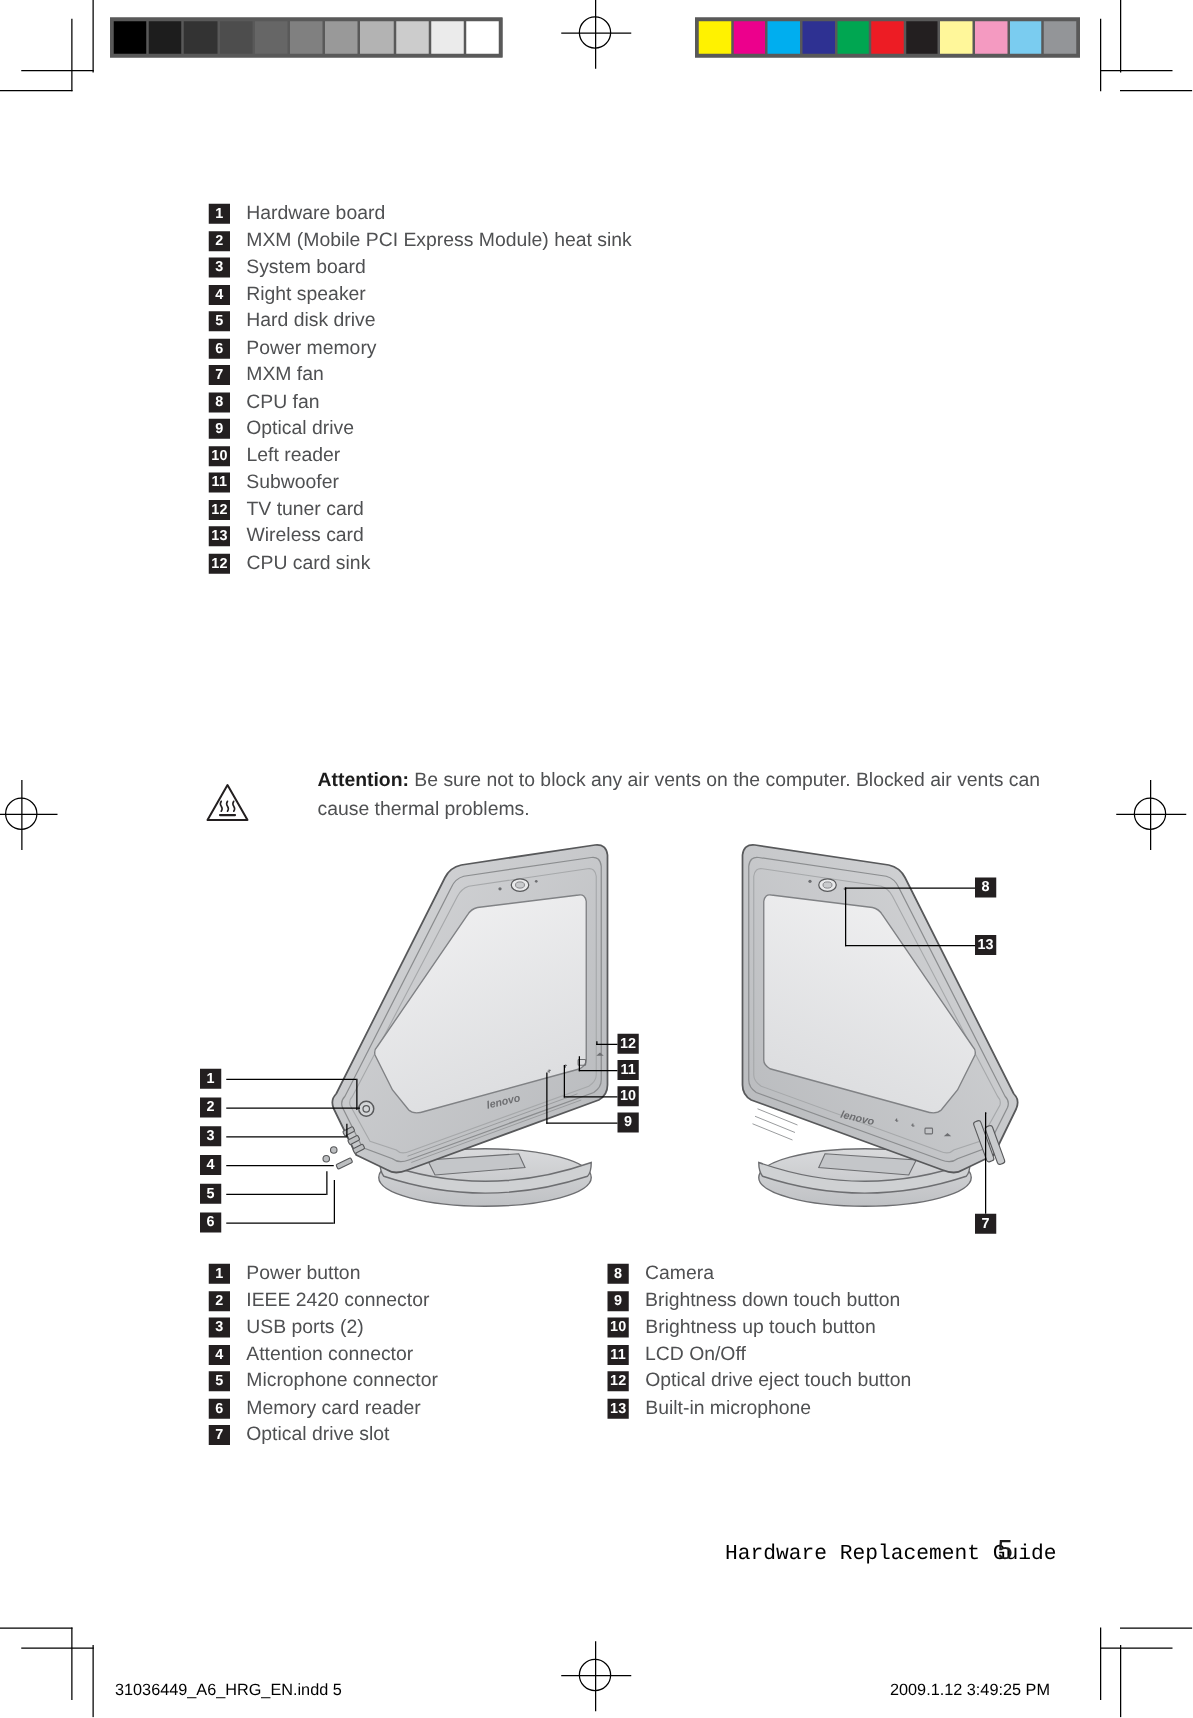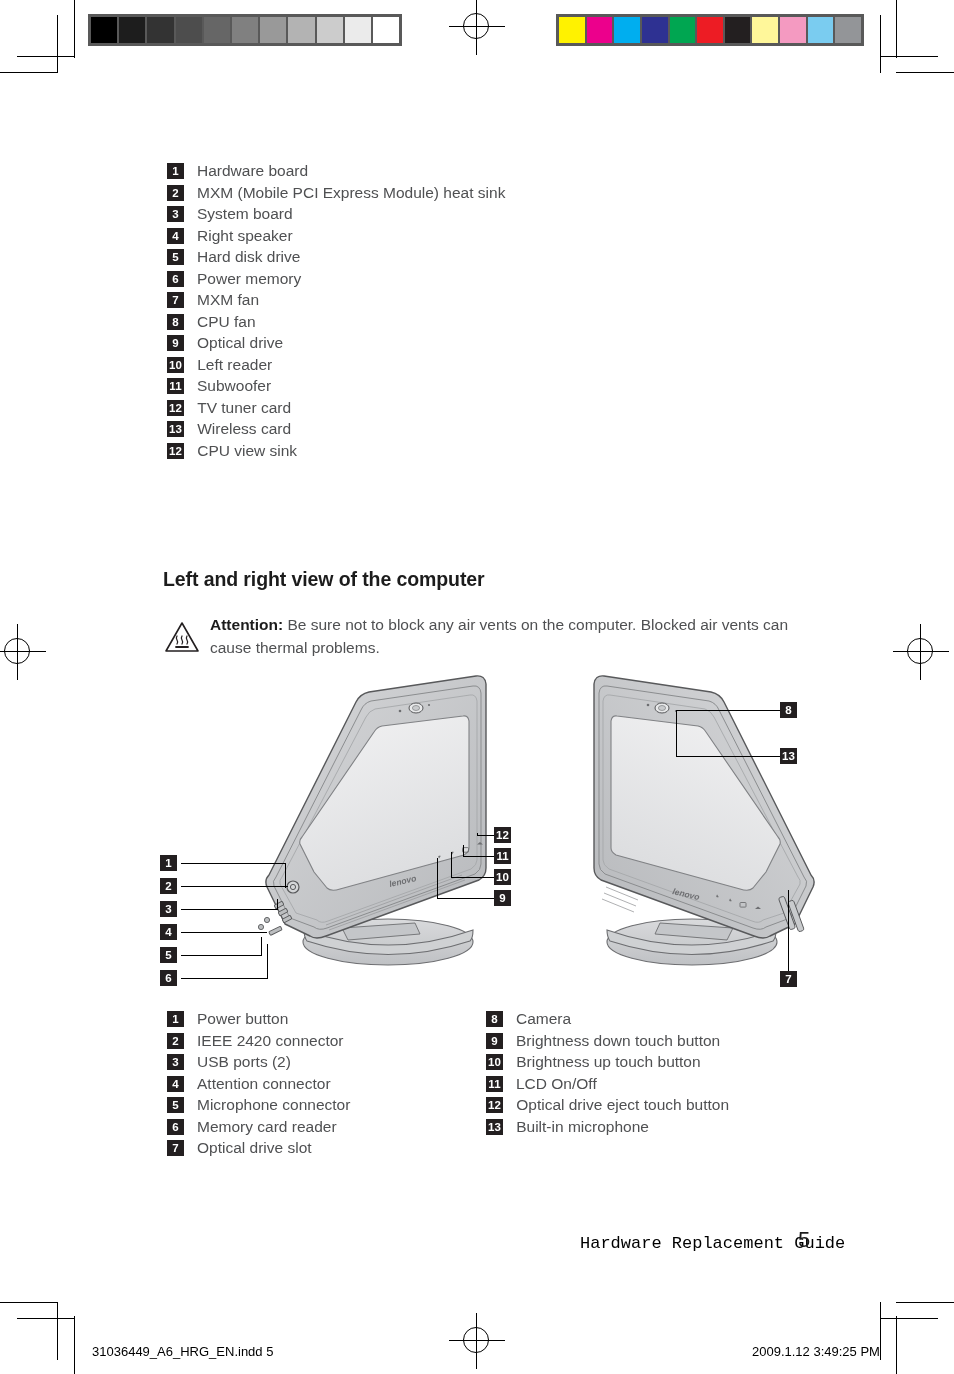--- a/index.html
+++ b/index.html
@@ -90,21 +90,22 @@
     margin: 0;
     font-size: 19.5px;
     font-weight: bold;
     color: #1c1c1c;
     letter-spacing: -0.1px;
   }
 
   .attention {
     position: absolute;
     display: flex;
-    align-items: center;
+    align-items: flex-end;
+    gap: 44px;
   }
   .attn-icon { flex: 0 0 auto; width: 38px; margin-top: 2px; }
   .attn-text {
     margin-left: 9px;
     font-size: 15.5px;
     color: #4f5052;
     line-height: 23px;
     width: 600px;
   }
   .attn-text b { color: #1c1c1c; font-weight: bold; }
@@ -265,25 +266,24 @@
       <div class="nrow">
         <span class="badge">12</span>
         <span class="nlabel">TV tuner card</span>
       </div>
       <div class="nrow">
         <span class="badge">13</span>
         <span class="nlabel">Wireless card</span>
       </div>
       <div class="nrow">
         <span class="badge">12</span>
-        <span class="nlabel">CPU view sink</span>
-      </div>
-    </div>
-
-  <h2 class="section" style="left:163px; top:568px;">Left and right view of the computer</h2>
+        <span class="nlabel">CPU card sink</span>
+      </div>
+    </div>
+
 
   <div class="attention" style="left:163px; top:613px;">
     <div class="attn-icon">
       <svg width="38" height="34" viewBox="0 0 38 34">
         <path d="M19 3 L35 31 L3 31 Z" fill="none" stroke="#231f20" stroke-width="1.6" stroke-linejoin="round"></path>
         <path d="M13 27 h12" stroke="#231f20" stroke-width="1.8" stroke-linecap="round"></path>
         <path d="M14 24 q1.4-2 0-4 q-1.4-2 0-4" fill="none" stroke="#231f20" stroke-width="1.3" stroke-linecap="round"></path>
         <path d="M19 24 q1.4-2 0-4 q-1.4-2 0-4" fill="none" stroke="#231f20" stroke-width="1.3" stroke-linecap="round"></path>
         <path d="M24 24 q1.4-2 0-4 q-1.4-2 0-4" fill="none" stroke="#231f20" stroke-width="1.3" stroke-linecap="round"></path>
       </svg>
@@ -523,15 +523,15 @@
       <div class="nrow">
         <span class="badge">13</span>
         <span class="nlabel">Built-in microphone</span>
       </div>
     </div>
 
   <div class="footer-txt" style="left:580px; top:1234px;">Hardware Replacement Guide</div>
   <div class="pagenum" style="left:798px; top:1227px;">5</div>
 
   <div class="slug" style="left:92px; top:1344px;">31036449_A6_HRG_EN.indd   5</div>
-  <div class="slug" style="left:752px; top:1344px;">2009.1.12   3:49:25 PM</div>
+  <div class="slug" style="left:712px; top:1344px;">2009.1.12   3:49:25 PM</div>
 
 </div>
 
 </body></html>

